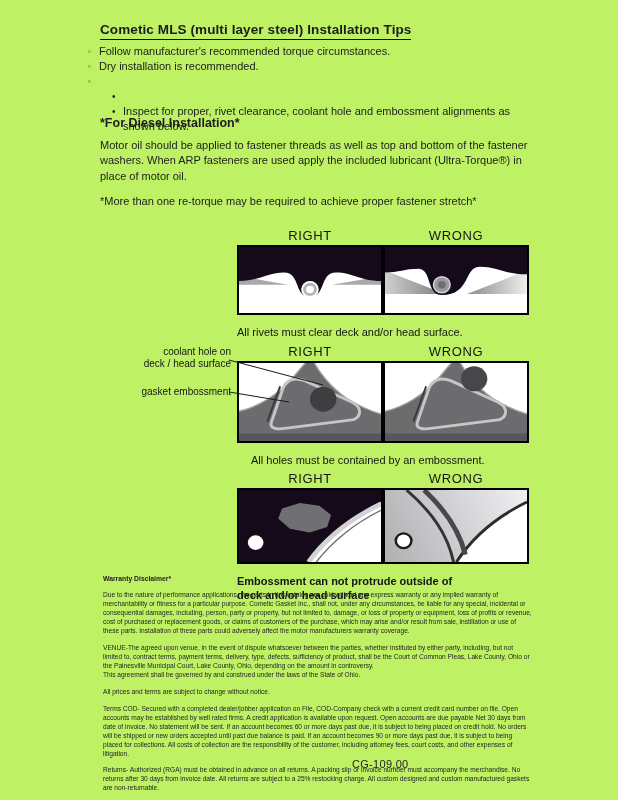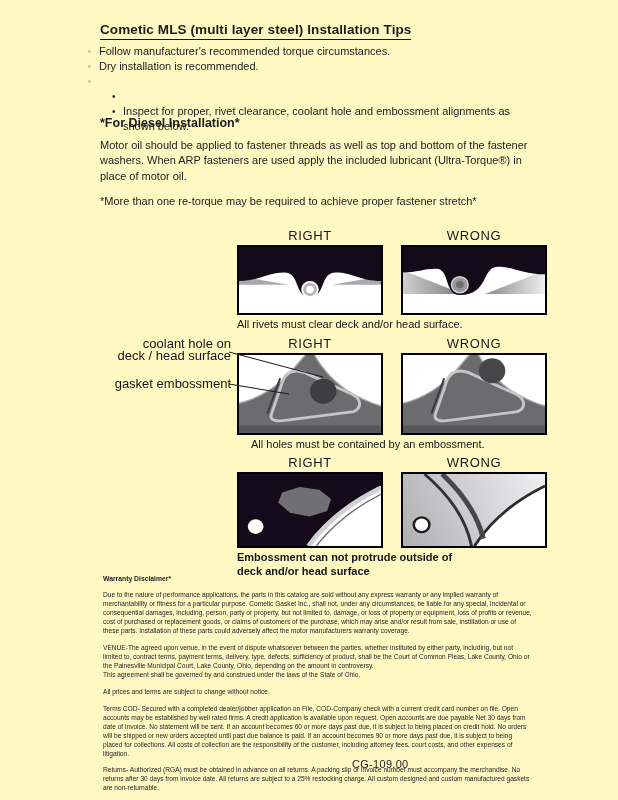--- a/index.html
+++ b/index.html
@@ -1,46 +1,46 @@
 <!DOCTYPE html>
 <html><head>
 <meta charset="utf-8">
 <style>
   * { margin:0; padding:0; box-sizing:border-box; }
   html,body { background:#ffffff; }
   .page {
-    position:relative; width:618px; height:800px; background:#fef9c3;
+    position:relative; width:618px; height:800px; background:#bef264;
     font-family:"Liberation Sans", sans-serif; color:#1c1c1e; overflow:hidden;
   }
   
   .title-wrap { position:absolute; left:100px; top:20px; }
   .title { display:inline-block; font-size:13.5px; font-weight:bold;
            border-bottom:1.6px solid #111; padding-bottom:2px; letter-spacing:.1px; }
   .tips { position:absolute; left:88px; top:44px; width:450px; font-size:11px; line-height:15px; }
   .bullet { display:flex; }
   .bullet .marker { width:11px; flex:0 0 11px; font-size:8px; line-height:15px; }
   .sub { margin-left:24px; }
   .sub .marker { font-size:10px; }
   
   .diesel { position:absolute; left:100px; top:116px; width:438px; font-size:11px; line-height:15.5px; }
   .diesel h2 { font-size:12.5px; font-weight:bold; margin-bottom:6px; }
   .diesel p { margin-bottom:10px; }
   
   .diagrams { position:absolute; left:237px; top:228px; width:312px; }
   .diag-row { margin-bottom:4px; }
-  .panels { display:flex; gap:18px; position:relative; }
+  .panels { display:flex; position:relative; }
   .panel-col { width:146px; }
   .panel-header { text-align:center; font-size:13px; letter-spacing:.6px; margin-bottom:2px; color:#151517; }
   .panel { border:2px solid #000; background:#fff; }
   .panel svg { display:block; width:100%; }
-  .caption { font-size:11px; line-height:13.5px; margin-top:3px; color:#151517; }
+  .caption { font-size:11px; line-height:13.5px; margin-top:11px; color:#151517; }
   .caption.center { margin-left:14px; }
   .caption.wrapcap { width:240px;font-weight:bold; }
   
-  .callout { position:absolute; width:118px; text-align:right; font-size:13px; line-height:12.5px; color:#151517; }
+  .callout { position:absolute; width:118px; text-align:right; font-size:10px; line-height:12.5px; color:#151517; }
   .callout.c1 { left:-124px; top:2px; }
   .callout.c2 { left:-124px; top:42px; }
   .leader-svg { position:absolute; left:-124px; top:0; width:262px; height:84px; pointer-events:none; }
   
   .disclaimer { position:absolute; left:103px; top:574px; width:430px; font-size:6.6px; line-height:1.36; color:#232325; }
   .disclaimer .disc-h { font-weight:bold; font-size:6.8px; margin-bottom:8px; }
   .disclaimer p { margin-bottom:8px; }
   .disclaimer p.tight { margin-bottom:0; }
   
   .footer { position:absolute; left:352px; top:758px; font-size:11px; letter-spacing:.3px; color:#232325; }

